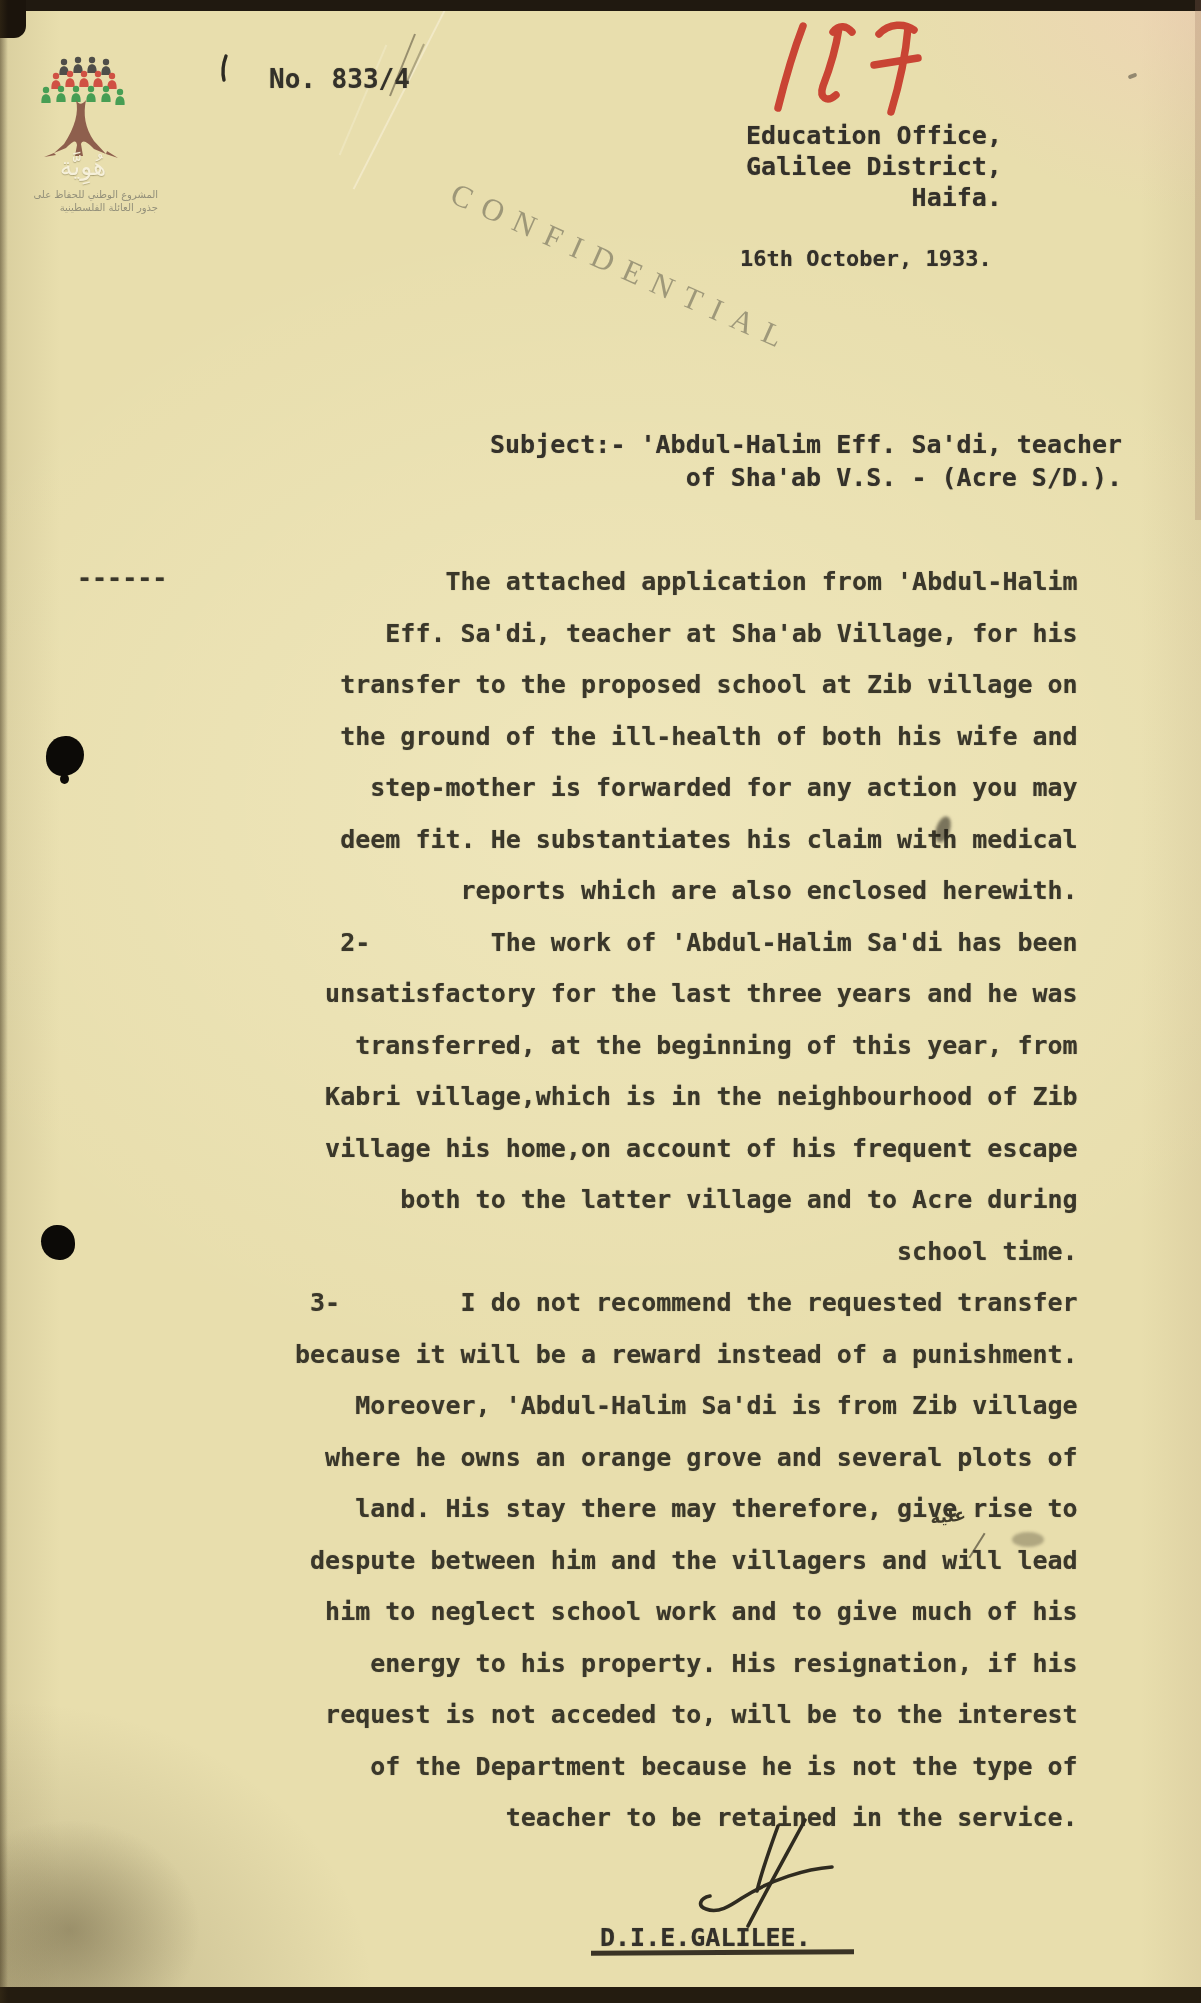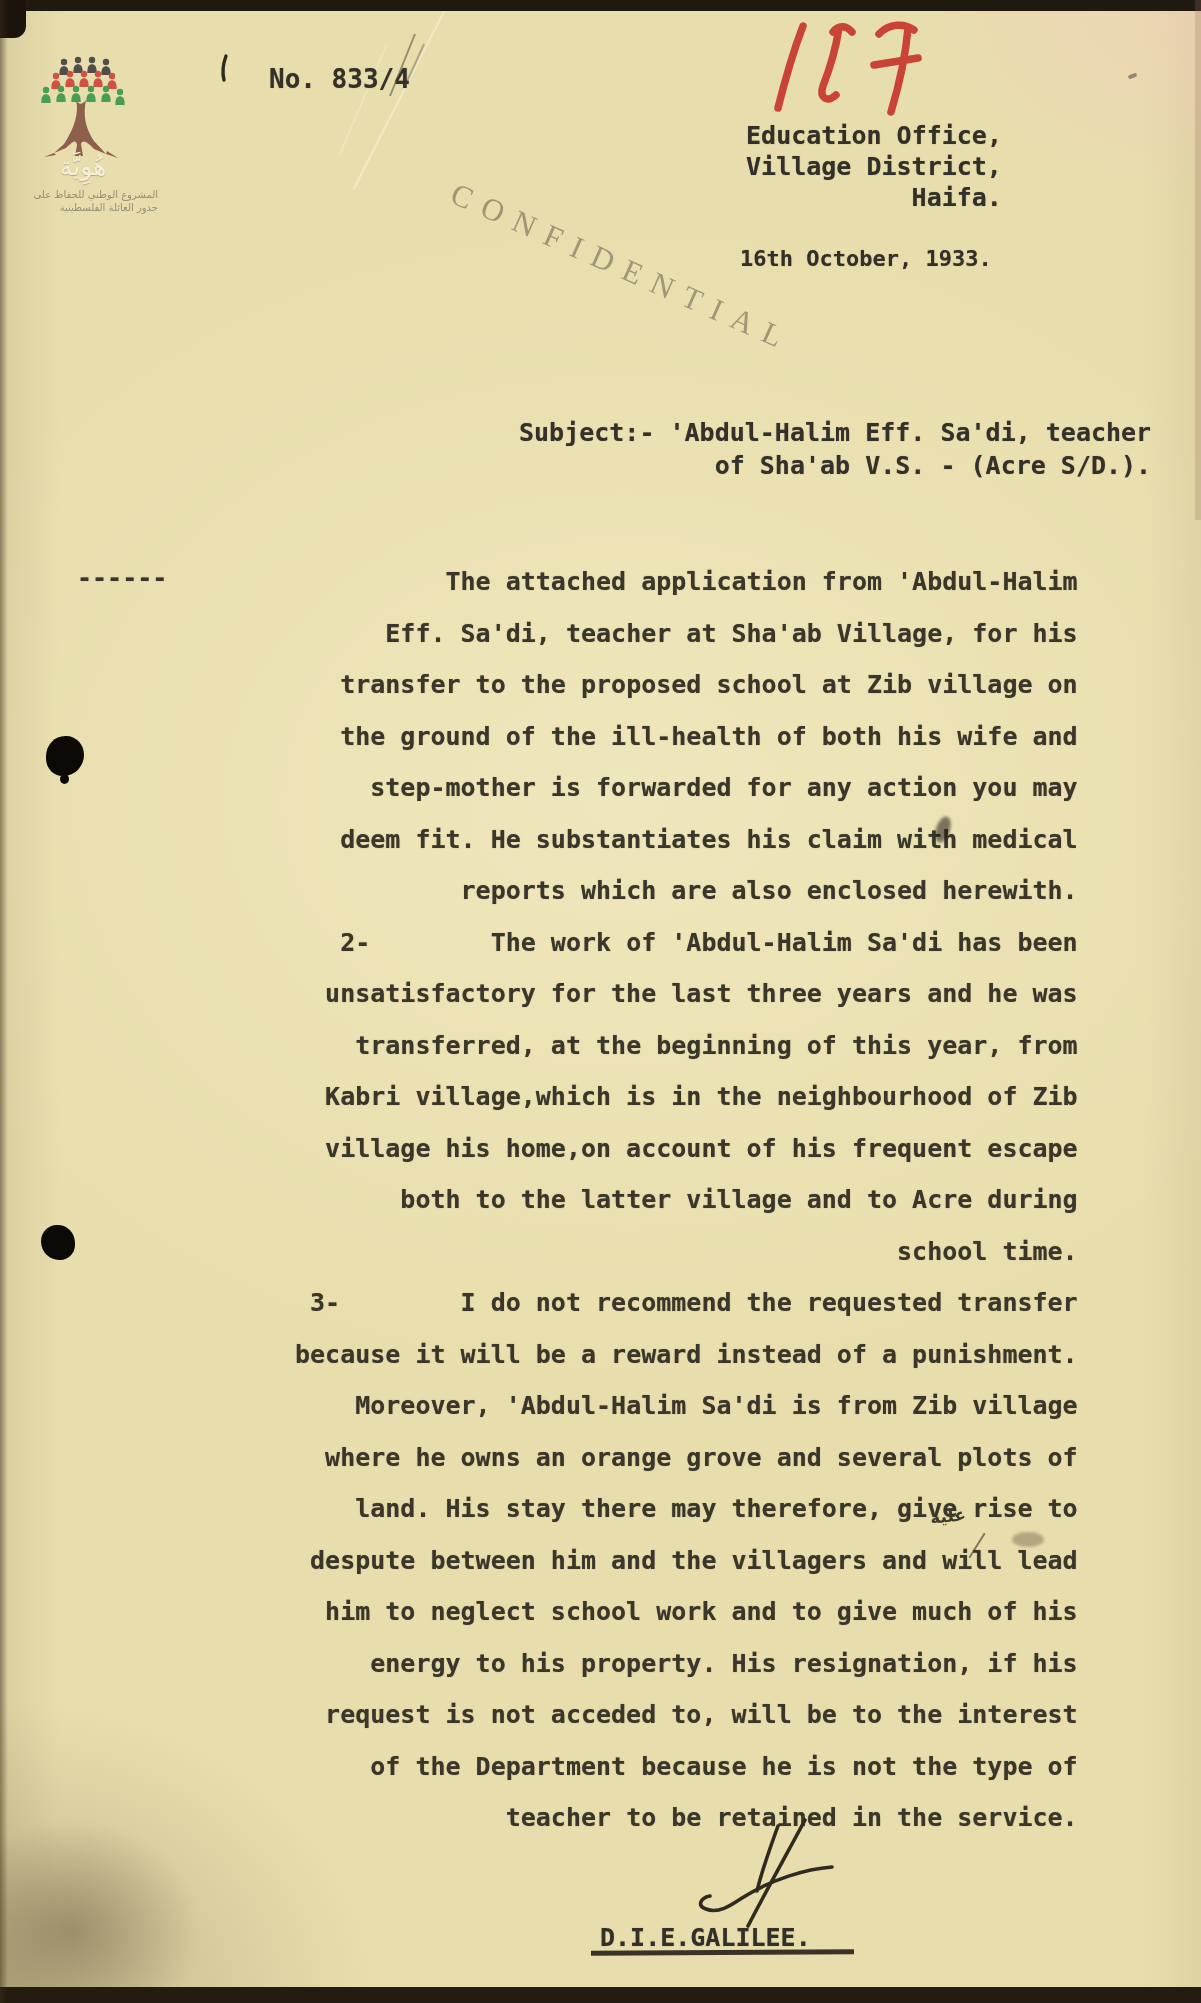--- a/index.html
+++ b/index.html
@@ -21,21 +21,21 @@
   .edge-left{position:absolute;left:0;top:0;width:8px;height:2003px;background:linear-gradient(90deg,rgba(60,48,25,.5),rgba(60,48,25,0));}
   .edge-right{position:absolute;right:0;top:0;width:6px;height:520px;background:rgba(150,110,90,.25);}
   .stain-bl{position:absolute;left:-60px;top:1820px;width:260px;height:220px;
     background:radial-gradient(closest-side,rgba(75,64,38,.38),rgba(75,64,38,0));}
   .crease{position:absolute;background:rgba(252,247,230,.45);width:2px;}
   
   #ref-number{left:241px;top:64px;font-size:26px;color:#33312a;margin-left:28px;}
   #letterhead-address{left:731px;top:120px;font-size:25px;line-height:31px;color:#33302a;}
   #letterhead-date{left:740px;top:246px;font-size:22px;color:#33302a;}
   #recipient-block{left:282px;top:300px;font-size:25px;line-height:32px;color:#2f2d25;}
-  #subject-block{left:490px;top:416px;font-size:25px;line-height:33px;color:#34312a;margin-left:29px;}
+  #subject-block{left:490px;top:428px;font-size:25px;line-height:33px;color:#34312a;}
   #margin-dashes{left:77px;top:563px;font-size:25px;}
   #letter-body{left:295px;top:556px;font-size:25px;line-height:51.5px;}
   #confidential-stamp{position:absolute;left:460px;top:176px;font-family:"Liberation Serif",serif;
     font-size:31px;letter-spacing:12px;color:rgba(104,100,82,.58);transform:rotate(24deg);
     transform-origin:left top;white-space:pre;}
   
   .hole{position:absolute;background:#0c0a07;}
   #hole-1{left:46px;top:736px;width:38px;height:40px;border-radius:52% 48% 55% 45%;}
   #hole-1-drip{left:60px;top:774px;width:9px;height:10px;border-radius:50%;}
   #hole-2{left:41px;top:1225px;width:34px;height:35px;border-radius:48% 52% 45% 55%;}
@@ -129,21 +129,21 @@
     <g stroke="#c7372a" stroke-width="7.5" fill="none" stroke-linecap="round" opacity=".92">
       <path d="M25,90 C32,62 40,34 50,8"></path>
       <path d="M86,10 C83,30 77,50 70,68 C66,80 74,85 83,77"></path>
       <path d="M80,14 C86,6 94,8 99,14"></path>
       <path d="M126,16 C136,5 152,5 161,12"></path>
       <path d="M155,10 C153,34 147,64 138,94"></path>
       <path d="M121,47 L165,40"></path>
     </g>
   </svg>
 
-  <div id="letterhead-address" class="typed"><div class="tline">Education Office,</div><div class="tline"> Village District,</div><div class="tline">     Haifa.</div></div>
+  <div id="letterhead-address" class="typed"><div class="tline">Education Office,</div><div class="tline"> Galilee District,</div><div class="tline">     Haifa.</div></div>
   <div id="letterhead-date" class="typed">16th October, 1933.</div>
 
   <div id="confidential-stamp">CONFIDENTIAL</div>
 
 
   <div id="subject-block" class="typed"><div class="tline">Subject:- 'Abdul-Halim Eff. Sa'di, teacher</div><div class="tline">          of Sha'ab V.S. - (Acre S/D.).</div></div>
 
   <div id="margin-dashes" class="typed">------</div>
   <div id="letter-body" class="typed"><div class="tline">          The attached application from 'Abdul-Halim</div><div class="tline">Eff. Sa'di, teacher at Sha'ab Village, for his</div><div class="tline">transfer to the proposed school at Zib village on</div><div class="tline">the ground of the ill-health of both his wife and</div><div class="tline">step-mother is forwarded for any action you may</div><div class="tline">deem fit. He substantiates his claim with medical</div><div class="tline">reports which are also enclosed herewith.</div><div class="tline">2-        The work of 'Abdul-Halim Sa'di has been</div><div class="tline">unsatisfactory for the last three years and he was</div><div class="tline">transferred, at the beginning of this year, from</div><div class="tline">Kabri village,which is in the neighbourhood of Zib</div><div class="tline">village his home,on account of his frequent escape</div><div class="tline">both to the latter village and to Acre during</div><div class="tline">school time.</div><div class="tline">3-        I do not recommend the requested transfer</div><div class="tline">because it will be a reward instead of a punishment.</div><div class="tline">Moreover, 'Abdul-Halim Sa'di is from Zib village</div><div class="tline">where he owns an orange grove and several plots of</div><div class="tline">land. His stay there may therefore, give rise to</div><div class="tline">despute between him and the villagers and will lead</div><div class="tline">him to neglect school work and to give much of his</div><div class="tline">energy to his property. His resignation, if his</div><div class="tline">request is not acceded to, will be to the interest</div><div class="tline">of the Department because he is not the type of</div><div class="tline">teacher to be retained in the service.</div></div>
 

